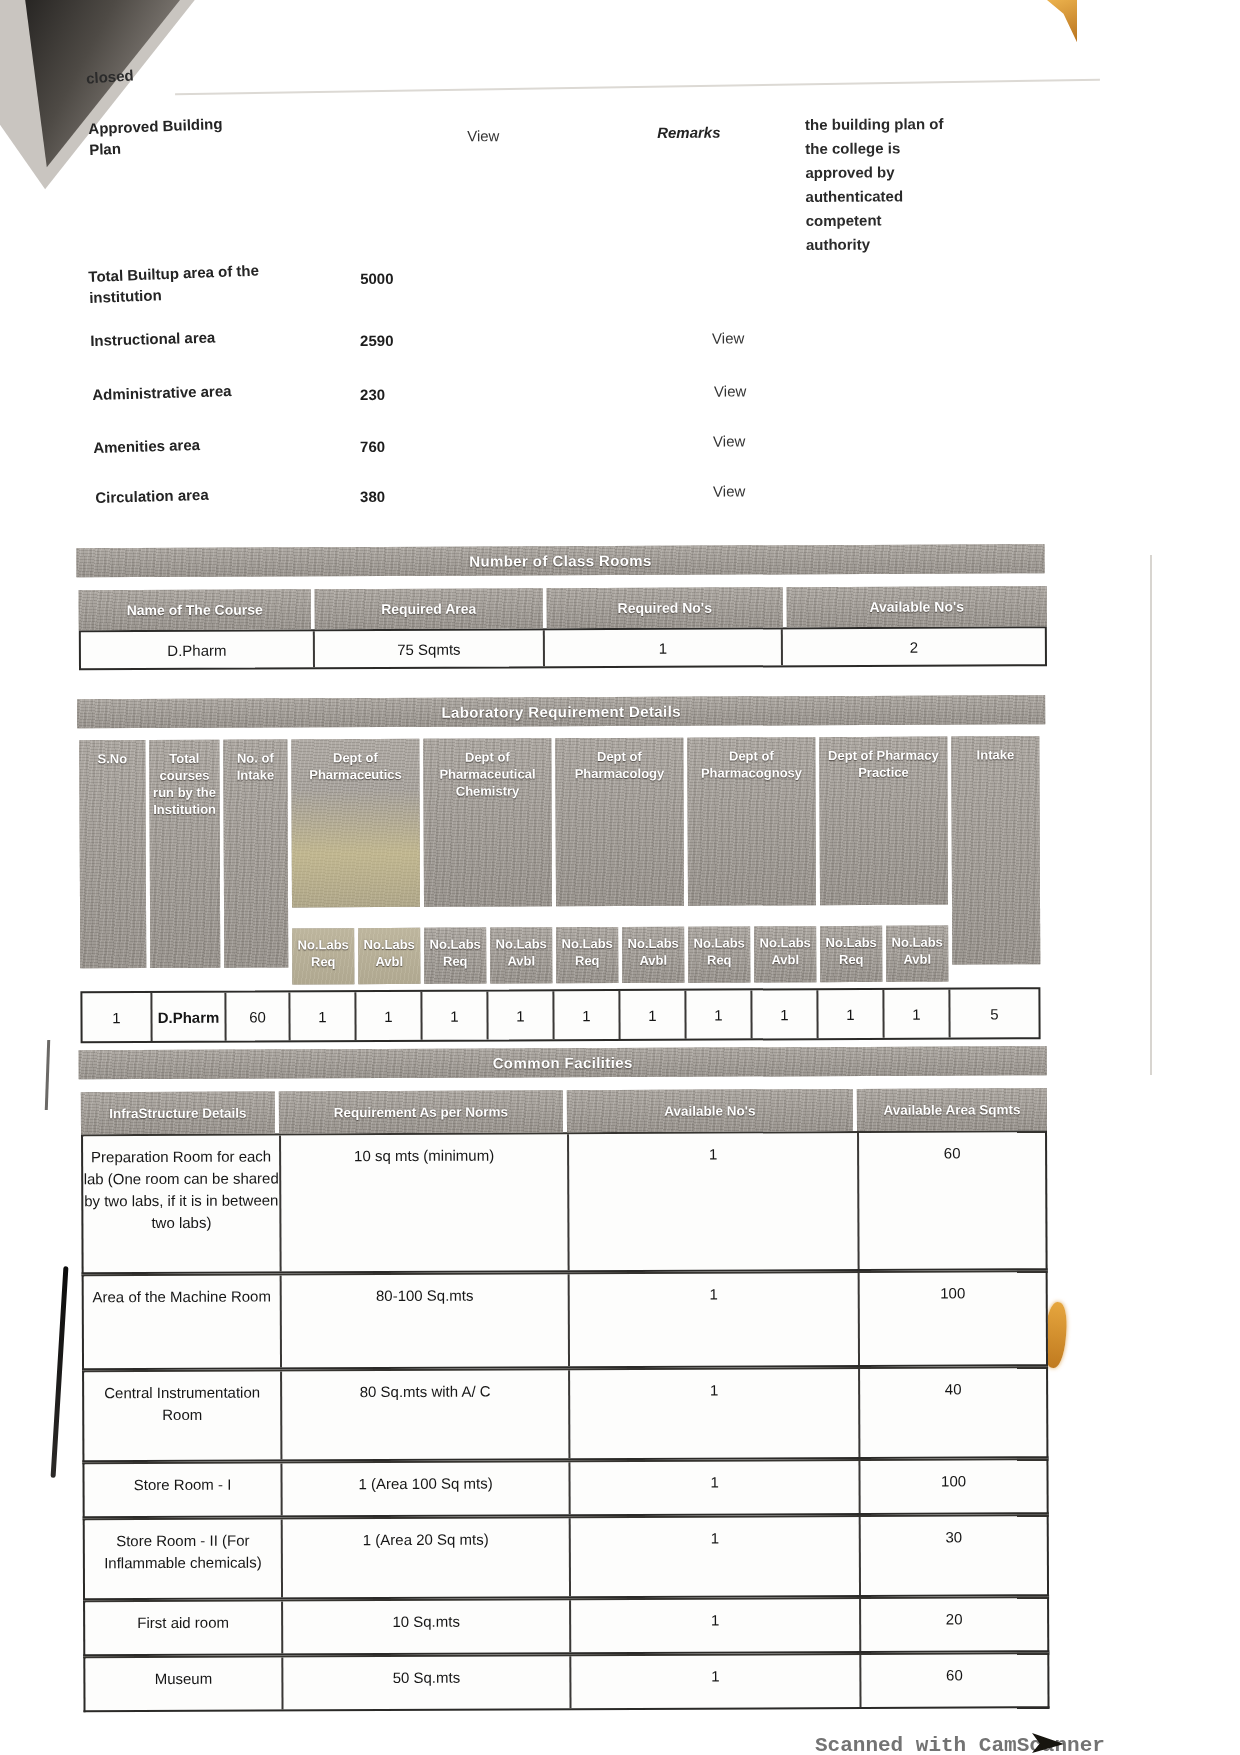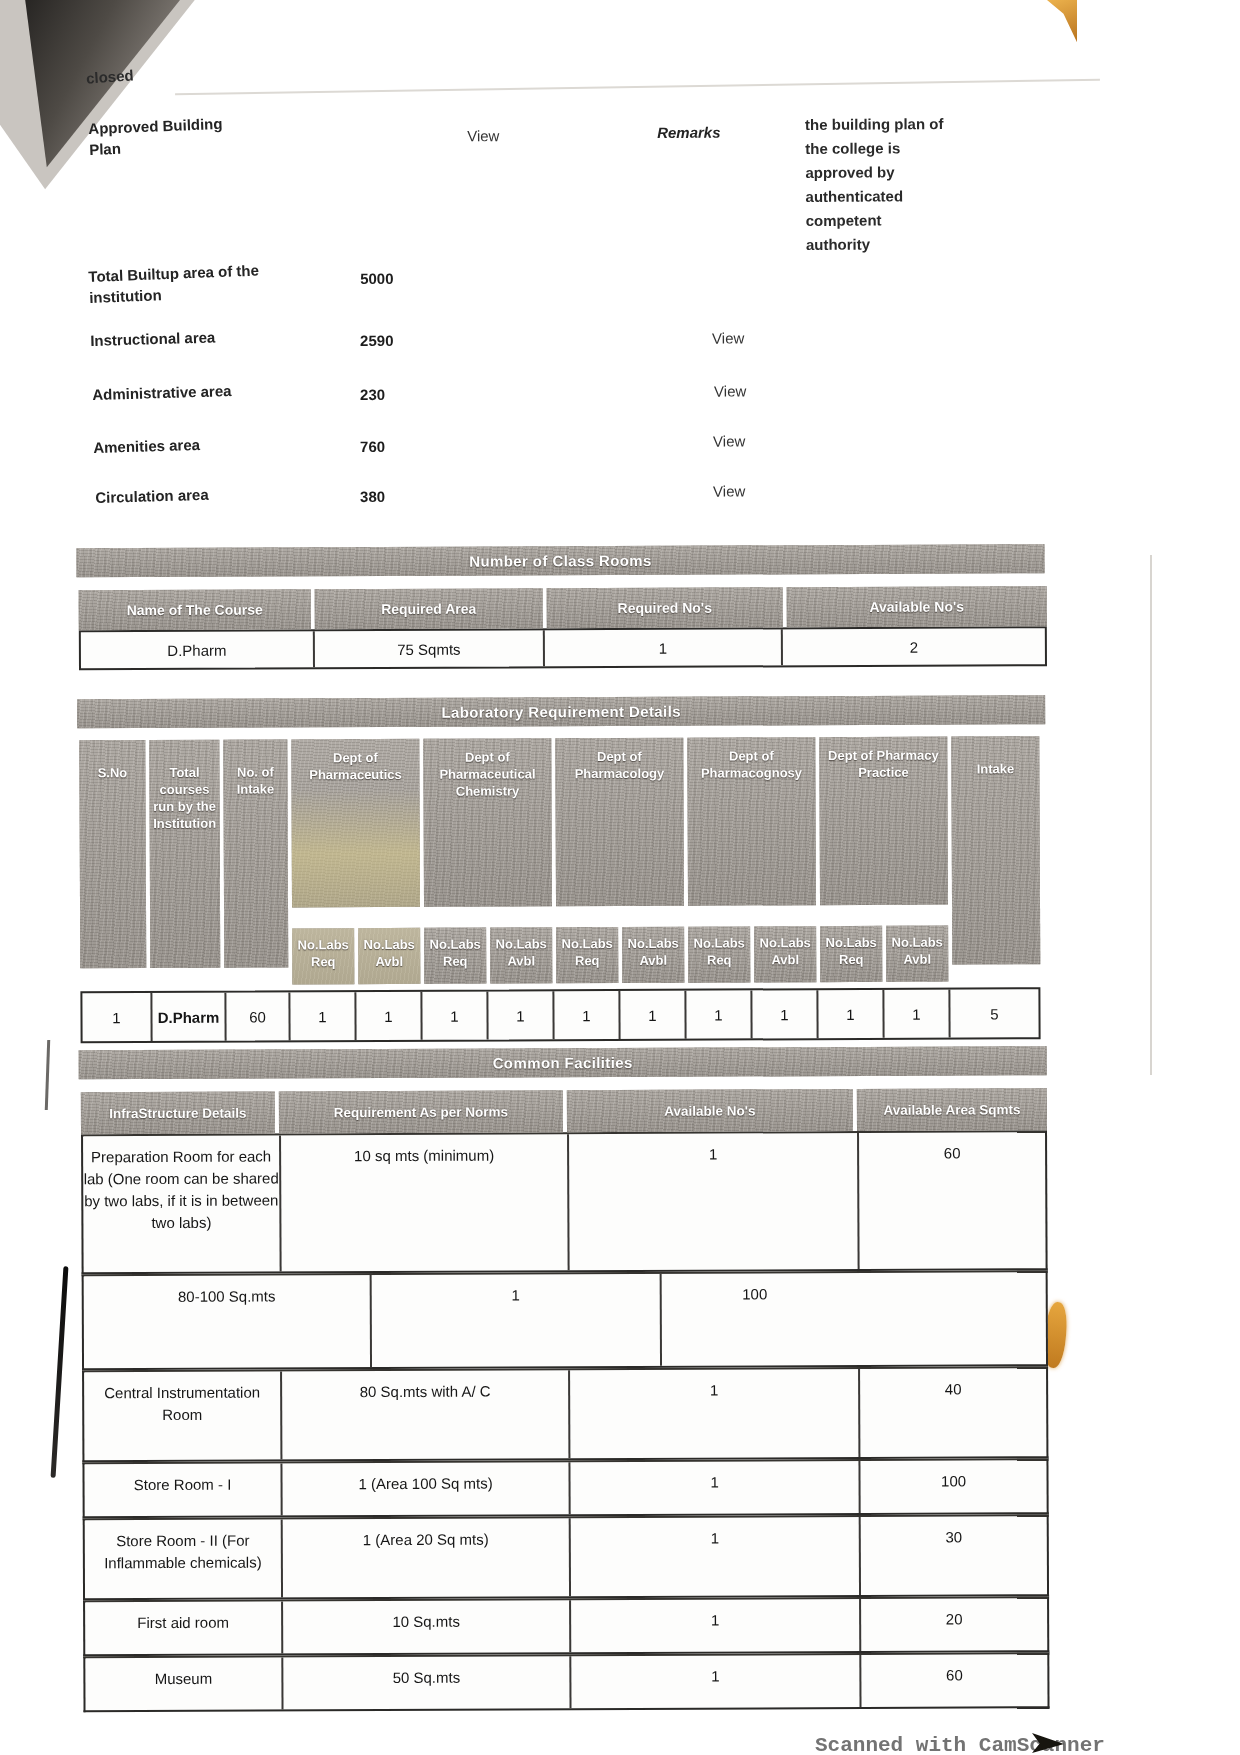--- a/index.html
+++ b/index.html
@@ -71,21 +71,21 @@
   .t1 .thead{height:40px;}
   .t1 .hcell{font-size:14px;}
   .t1 .c1{width:232px;} .t1 .c2{width:228px;} .t1 .c3{width:236px;} .t1 .c4{width:260px;}
   .t1 .drow{margin-top:0;height:40px;width:968px;}
   .t1 .dcell.c1{width:234px;} .t1 .dcell.c2{width:230px;} .t1 .dcell.c3{width:238px;} .t1 .dcell.c4{width:262px;}
 
   
   .t2{position:absolute;left:80px;top:738px;width:968px;}
   .t2 .thead{align-items:stretch;}
   .t2 .hcell{font-size:13px;line-height:17px;}
-  .tall{height:228px;align-items:flex-start;padding-top:24px;}
+  .tall{height:228px;align-items:flex-start;padding-top:10px;}
   .h-sno{width:66px;} .h-courses{width:70px;} .h-intake{width:64px;} .h-total{width:88px;}
   .deptcol{width:128px;display:flex;flex-direction:column;gap:21px;}
   .dept{height:168px;align-items:flex-start;padding-top:10px;}
   .dept-yellow{background-image:
       linear-gradient(180deg, rgba(219,205,140,0) 30%, rgba(219,205,140,.55) 68%, rgba(210,196,130,.38) 100%),
       repeating-linear-gradient(98deg, rgba(255,255,255,.12) 0 1px, rgba(255,255,255,0) 1px 4px),
       repeating-linear-gradient(4deg, rgba(40,36,32,.14) 0 1px, rgba(40,36,32,0) 1px 3px),
       linear-gradient(180deg,#b0aba5,#9c9791);}
   .subrow{display:flex;gap:4px;height:56px;}
   .sub{width:62px;font-size:12px;line-height:15px;padding-top:8px;align-items:flex-start;}
@@ -264,20 +264,21 @@
         <div class="hcell grain h4">Available Area Sqmts</div>
       </div>
 
       <div class="drow r1">
         <div class="dcell g1">Preparation Room for each lab (One room can be shared by two labs, if it is in between two labs)</div>
         <div class="dcell g2">10 sq mts (minimum)</div>
         <div class="dcell g3">1</div>
         <div class="dcell g4">60</div>
       </div>
       <div class="drow r2">
+        <div class="dcell g1">Area of the Machine Room</div>
         <div class="dcell g2">80-100 Sq.mts</div>
         <div class="dcell g3">1</div>
         <div class="dcell g4">100</div>
       </div>
       <div class="drow r3">
         <div class="dcell g1">Central Instrumentation Room</div>
         <div class="dcell g2">80 Sq.mts with A/ C</div>
         <div class="dcell g3">1</div>
         <div class="dcell g4">40</div>
       </div>

